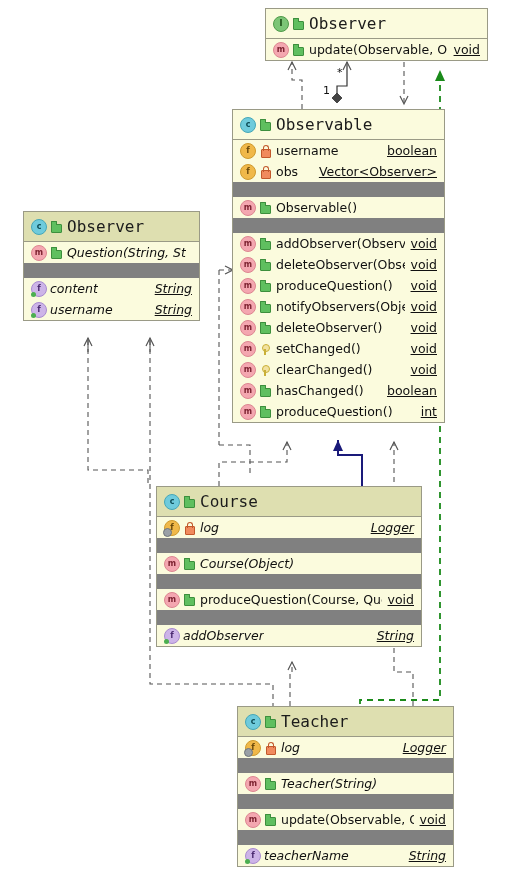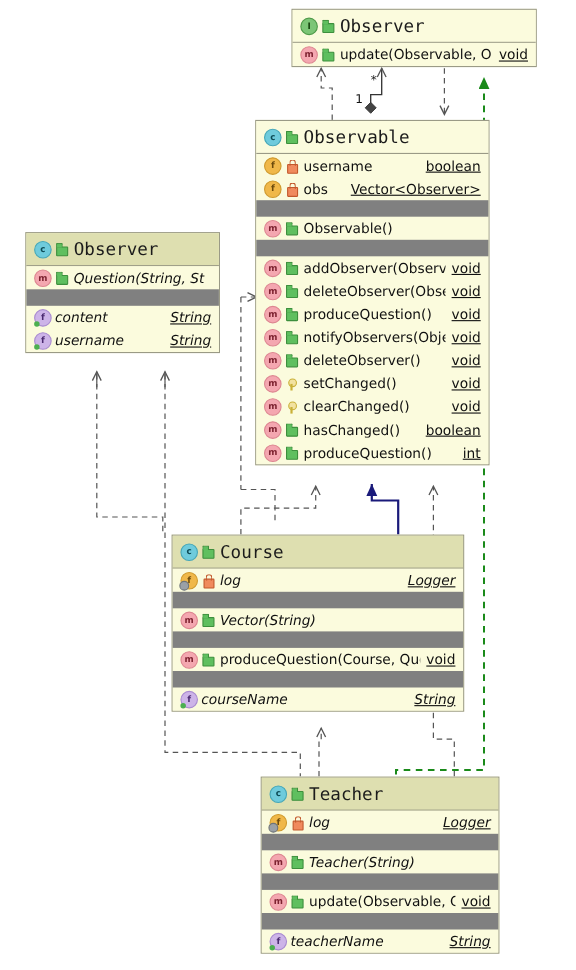--- a/index.html
+++ b/index.html
@@ -334,36 +334,36 @@
         <span class="ic ic-kind k-field-s">f</span>
         <span class="ic vis v-private"></span>
         <span class="mname">log</span>
         <span class="spacer"></span>
         <span class="mtype">Logger</span>
       </div>
       <div class="sep-bar"></div>
       <div class="member italic">
         <span class="ic ic-kind k-method">m</span>
         <span class="ic vis v-public"></span>
-        <span class="mname">Vector(String)</span>
+        <span class="mname">Course(Object)</span>
         <span class="spacer"></span>
         <span class="mtype"></span>
       </div>
       <div class="sep-bar"></div>
       <div class="member">
         <span class="ic ic-kind k-method">m</span>
         <span class="ic vis v-public"></span>
         <span class="mname">produceQuestion(Course, Question)</span>
         <span class="spacer"></span>
         <span class="mtype">void</span>
       </div>
       <div class="sep-bar"></div>
       <div class="member italic">
         <span class="ic ic-kind k-field-p">f</span>
-        <span class="mname">courseName</span>
+        <span class="mname">addObserver</span>
         <span class="spacer"></span>
         <span class="mtype">String</span>
       </div>
     </div>
   </div>
 
   <div class="uml-class user" style="left:237px;top:706px;width:217px;">
     <div class="cls-header">
       <span class="ic ic-kind k-class">c</span>
       <span class="ic vis v-public"></span>

